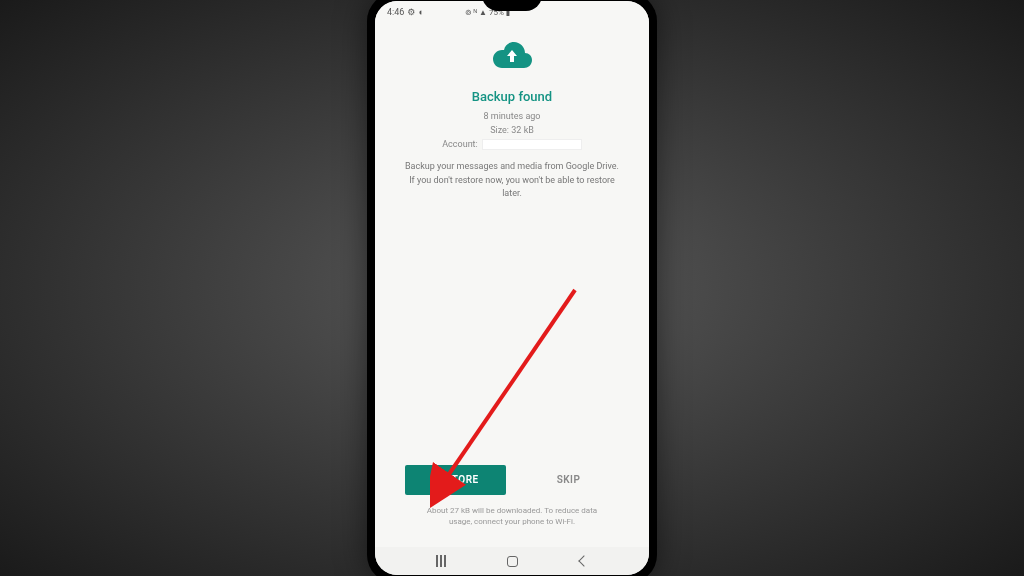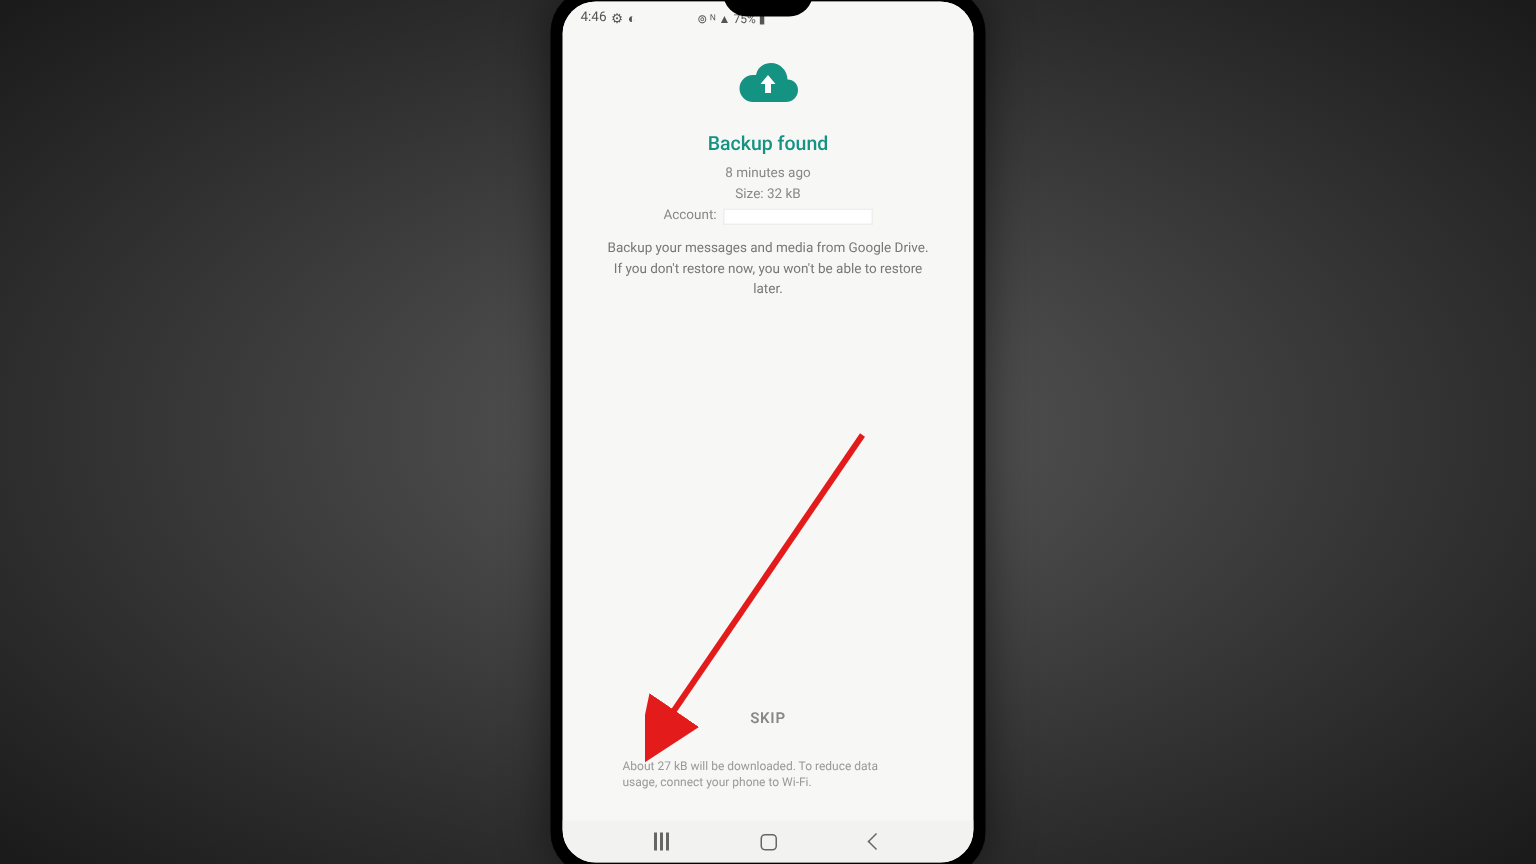--- a/index.html
+++ b/index.html
@@ -152,20 +152,21 @@
       background: #0d8473;
       color: #fff;
     }
     .btn-skip {
       background: transparent;
       color: #888;
     }
     .footer-note {
       color: #999;
       font-size: 8px;
+      text-align: center;
       line-height: 1.4;
       padding: 0 20px 10px;
     }
     .nav-bar {
       height: 28px;
       display: flex;
       justify-content: space-around;
       align-items: center;
       padding: 0 30px;
       background: #f2f2f0;
@@ -239,20 +240,21 @@
       <div class="account-row">
         <span class="account-label">Account:</span>
         <div class="account-blur"></div>
       </div>
 
       <div class="description">Backup your messages and media from Google Drive. If you don't restore now, you won't be able to restore later.</div>
 
       <div class="spacer"></div>
 
       <div class="button-row">
+        <div class="btn btn-restore">RESTORE</div>
         <div class="btn btn-skip">SKIP</div>
       </div>
 
       <div class="footer-note">About 27 kB will be downloaded. To reduce data usage, connect your phone to Wi-Fi.</div>
     </div>
 
     <div class="nav-bar">
       <div class="nav-recent">
         <div class="nav-bar-line"></div>
         <div class="nav-bar-line"></div>

